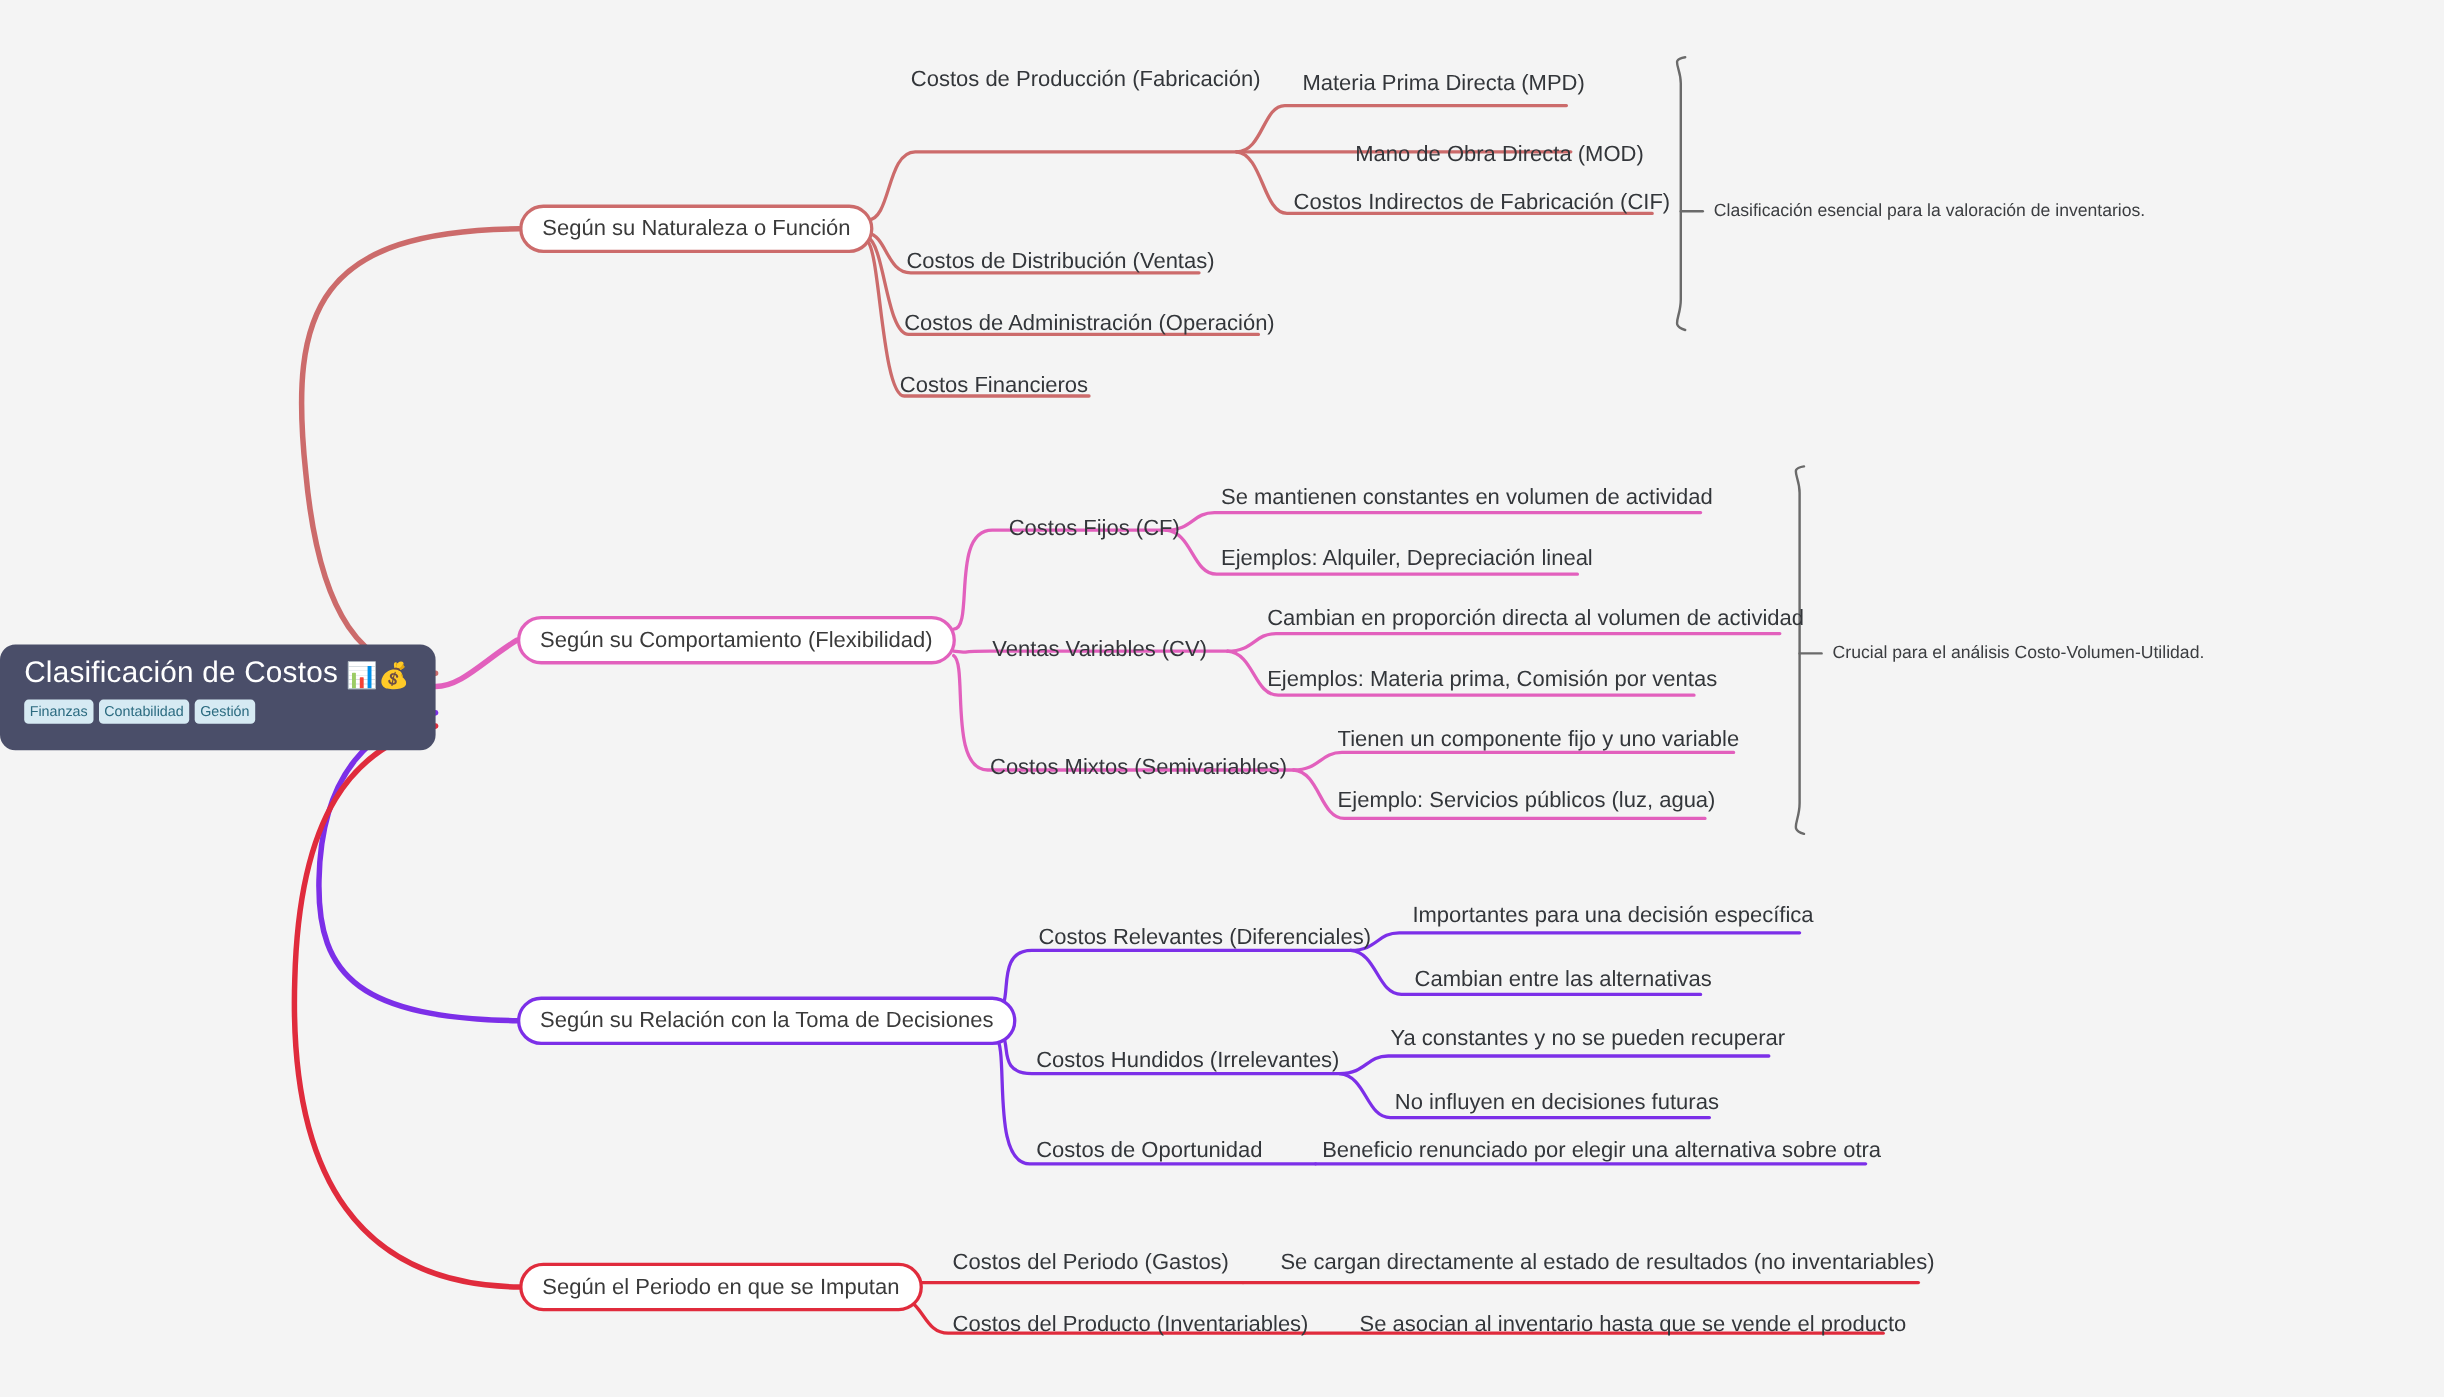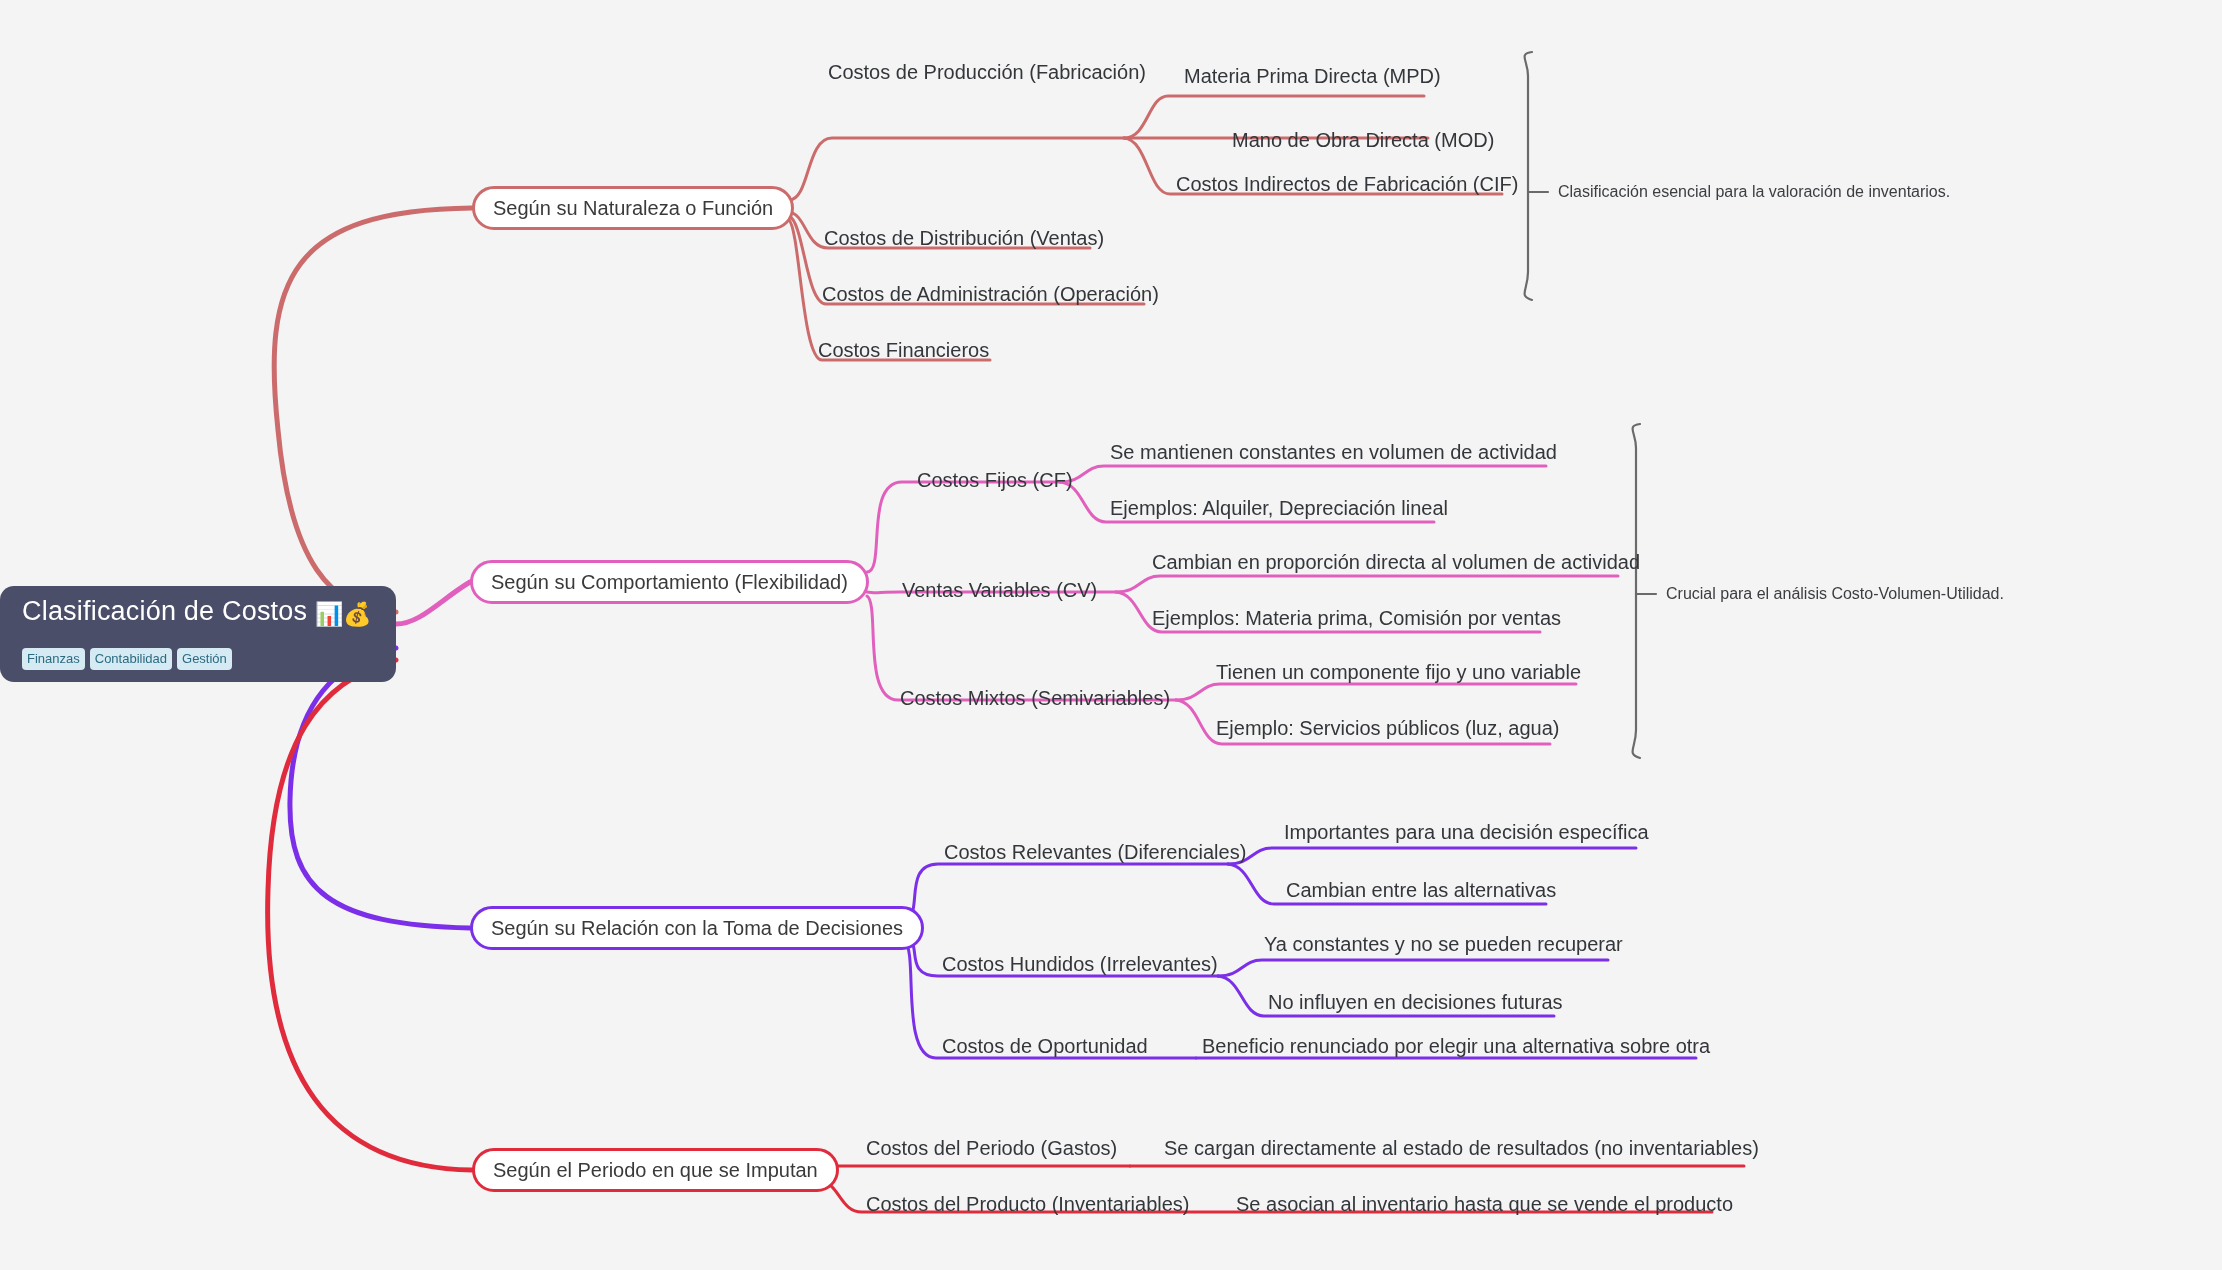--- a/index.html
+++ b/index.html
@@ -24,21 +24,21 @@
     padding:10px 0 0 22px;
   }
   .root-title{
     color:#ffffff;
     font-size:27px;
     letter-spacing:.2px;
     line-height:30px;
     white-space:nowrap;
   }
   .root-emoji{font-size:23px;vertical-align:-2px;}
-  .root-tags{margin-top:19px;display:flex;gap:5px;}
+  .root-tags{margin-top:7px;display:flex;gap:5px;}
   .tag{
     background:#d6eaf3;
     color:#2b6b80;
     font-size:13px;
     line-height:13px;
     padding:4px 5px 5px 5px;
     border-radius:4px;
     white-space:nowrap;
   }
 

